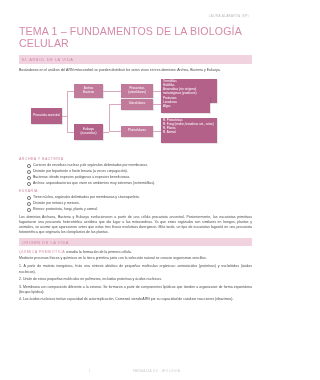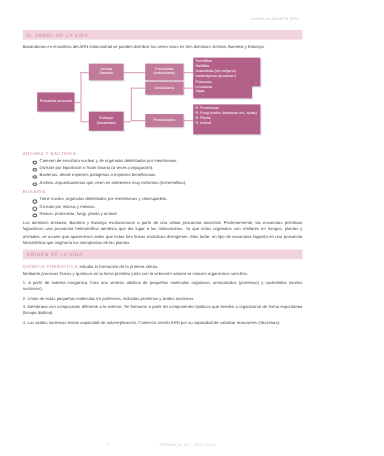--- a/index.html
+++ b/index.html
@@ -134,20 +134,21 @@
     color:#c9c9cf;
   }
 </style>
 </head>
 <body>
 
 <div class="page">
 
   <div class="author">LAURA ALABARTA (SP)</div>
 
+  <h1 class="title">TEMA 1 – FUNDAMENTOS DE LA BIOLOGÍA CELULAR</h1>
 
   <p class="intro"></p>
 
   <div class="sec-band">EL ÁRBOL DE LA VIDA</div>
 
   <p class="para">Basándonos en el análisis del ARN mitocondrial se pueden distribuir los seres vivos en tres dominios: Archea, Bacteria y Eukarya.</p>
 
   <div class="diagram">
     <div class="node center deep" style="left:12px;top:32px;width:31px;height:16px;white-space:pre-line;">Procariota ancestral</div>
 

